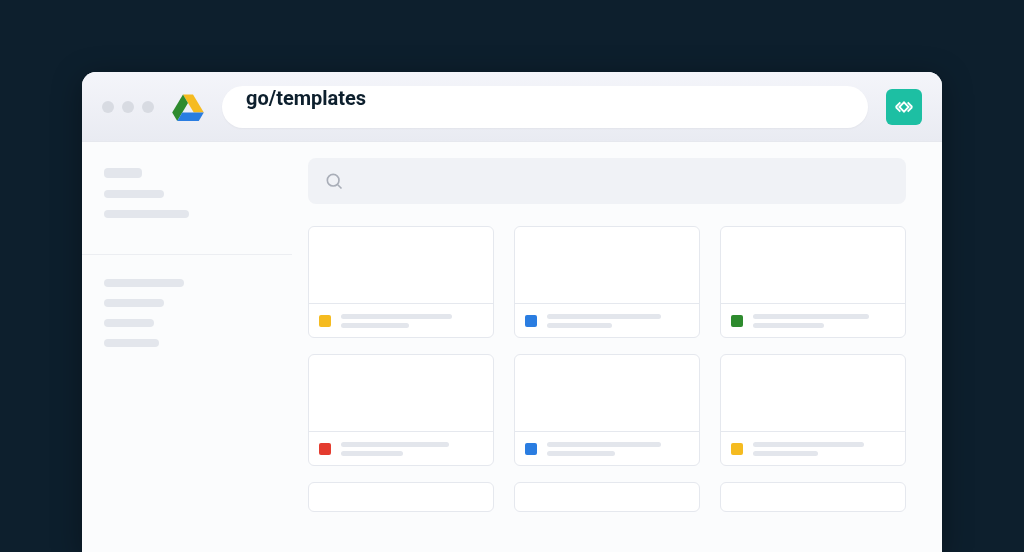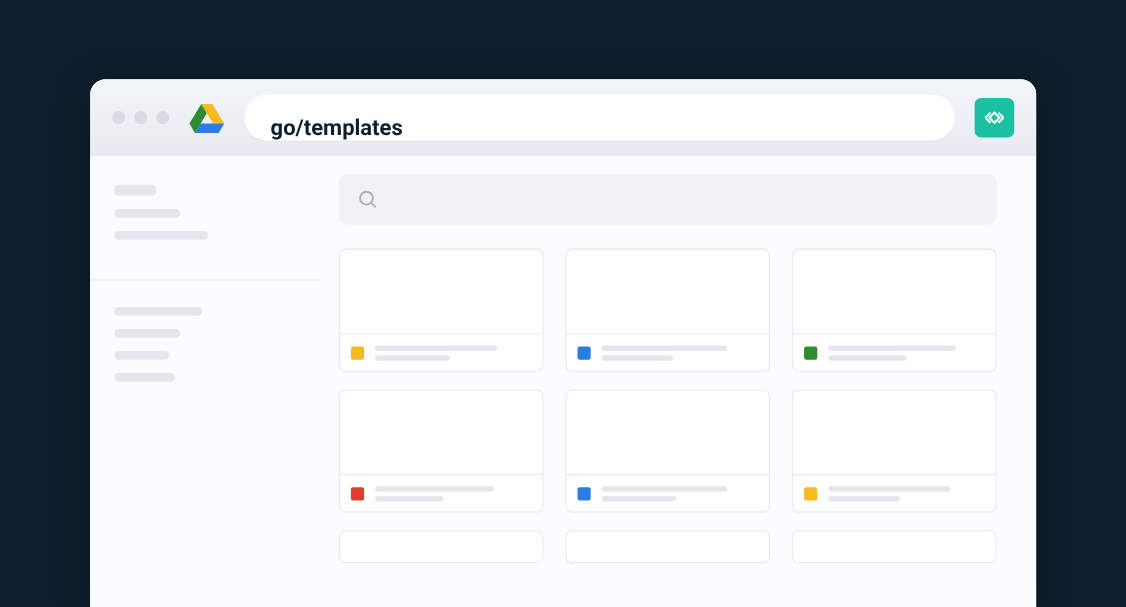--- a/index.html
+++ b/index.html
@@ -35,21 +35,21 @@
     width: 12px; height: 12px; border-radius: 50%;
     background: #d8dbe2;
   }
   .drive-icon svg { width: 32px; height: 28px; display: block; }
   .url-pill {
     flex: 1;
     height: 42px;
     background: #fff;
     border-radius: 21px;
     display: flex;
-    align-items: flex-end;
+    align-items: flex-start;
     padding: 0 24px;
     font-weight: 700;
     font-size: 20px;
     color: #0d1f2d;
     box-shadow: 0 1px 2px rgba(0,0,0,0.04);
   }
   .ext-badge {
     width: 36px; height: 36px;
     background: #1dbfa3;
     border-radius: 6px;

